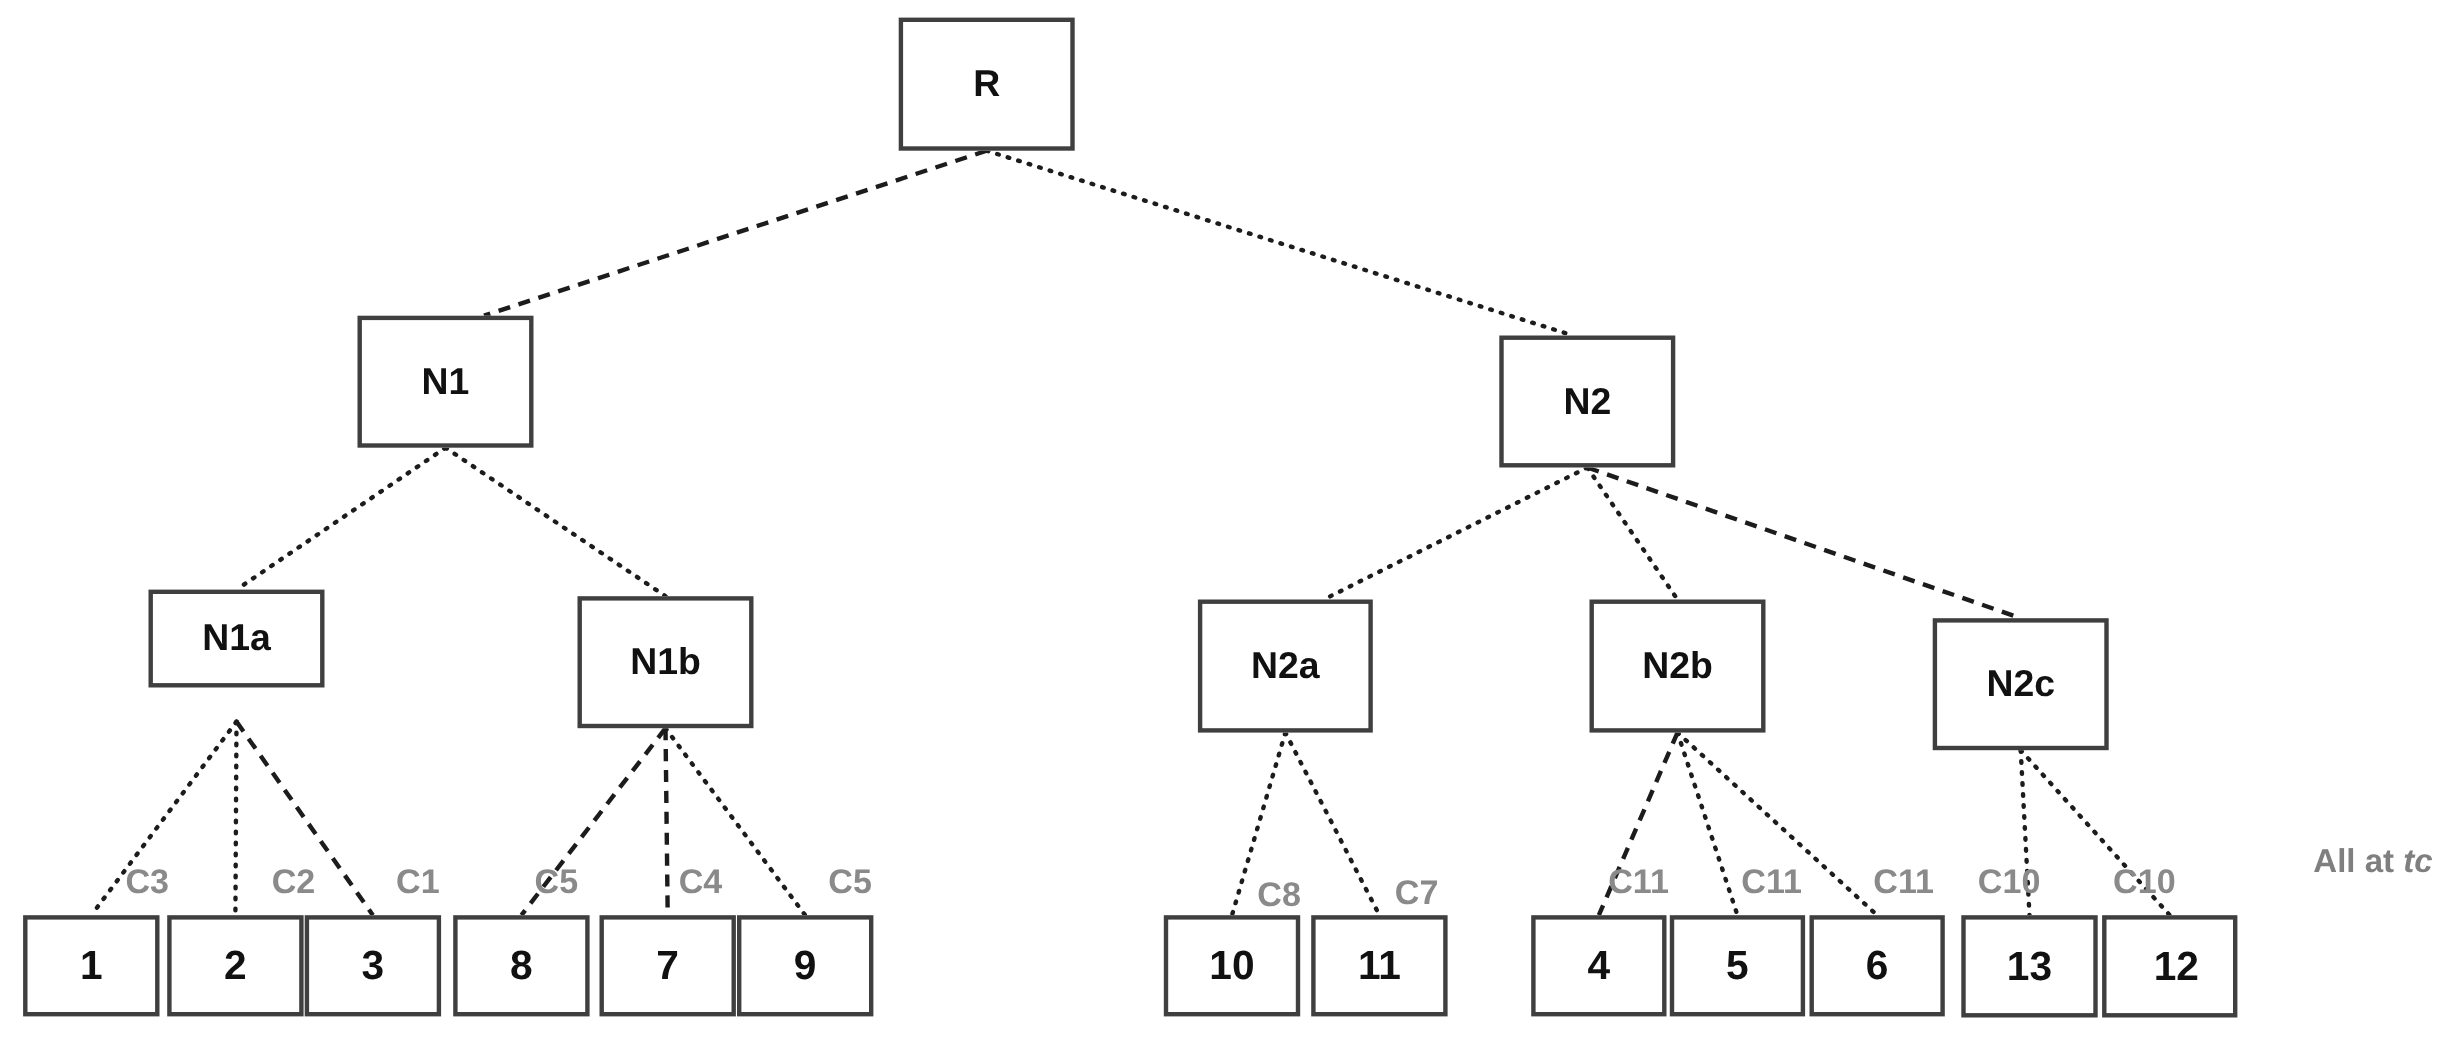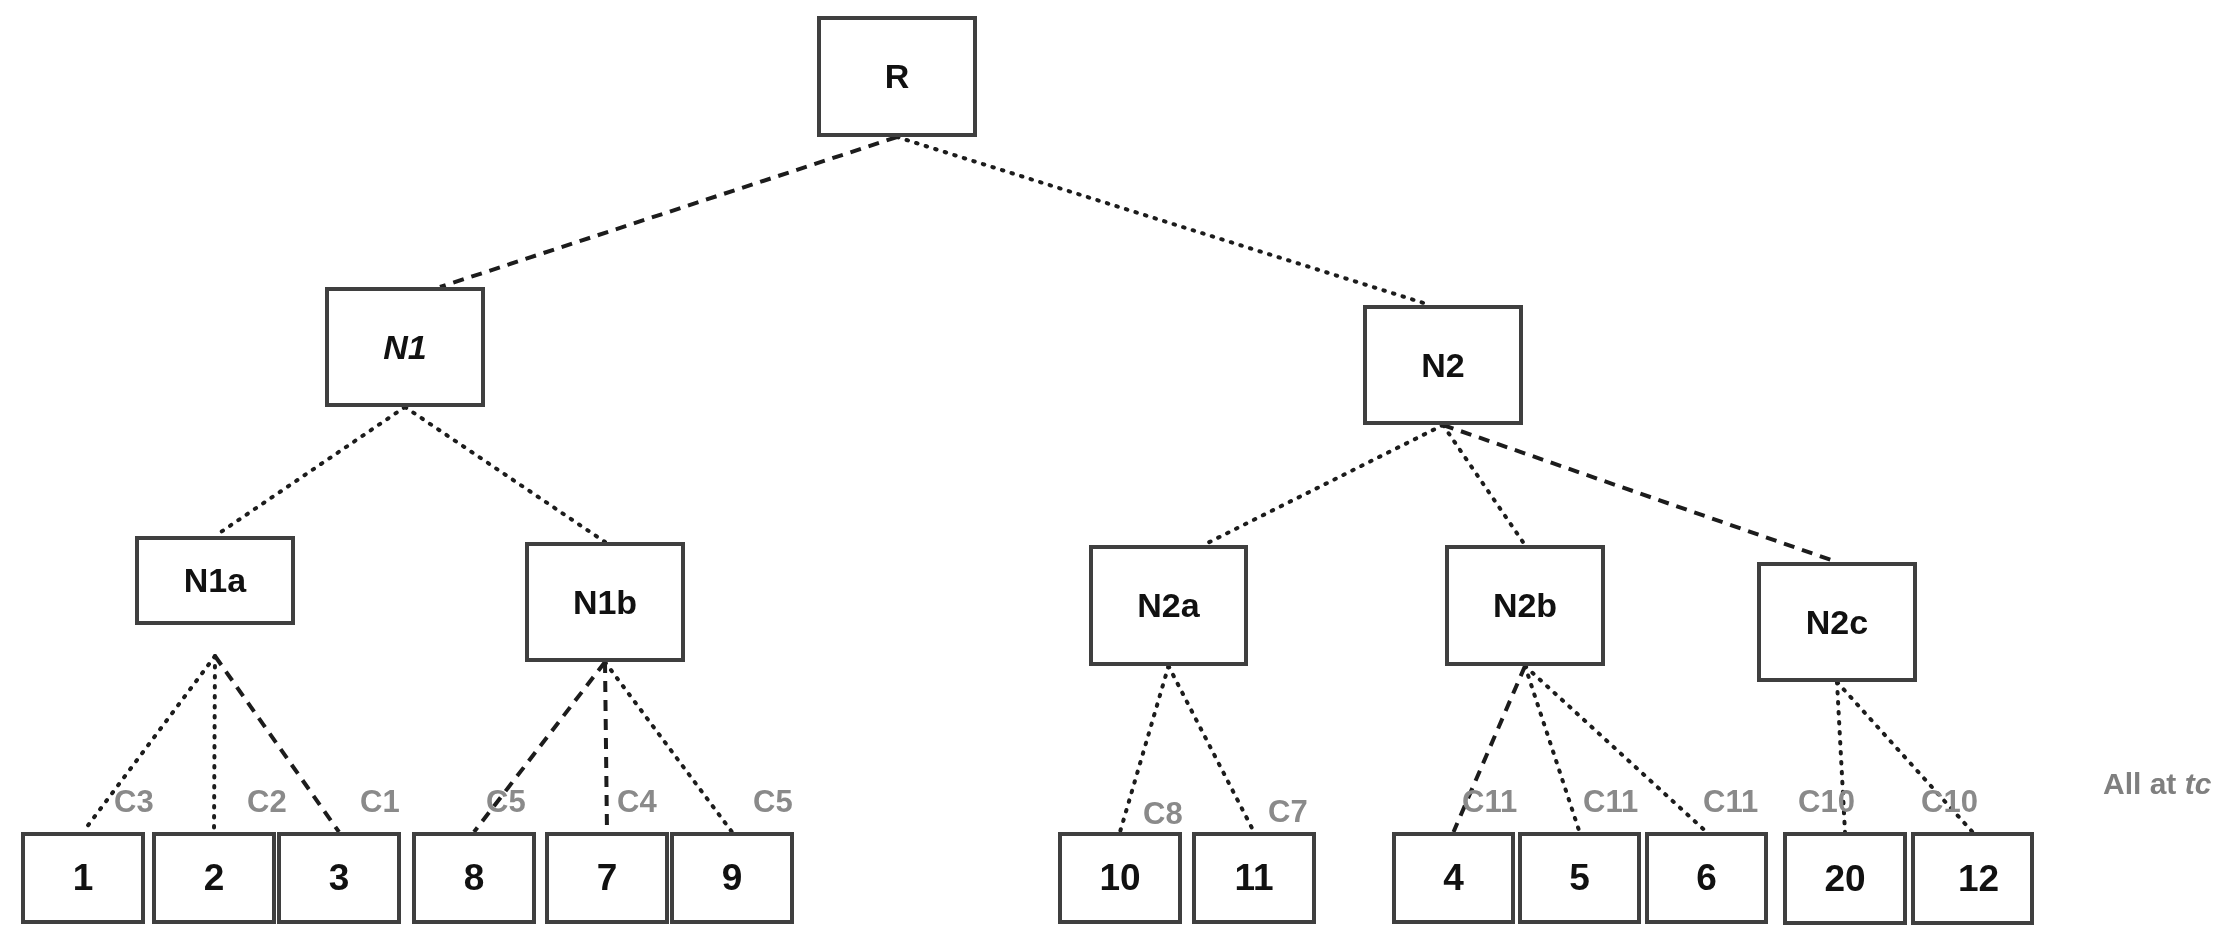--- a/index.html
+++ b/index.html
@@ -76,21 +76,21 @@
       <line x1="1837" y1="682" x2="1845" y2="832" stroke="#1c1c1c" stroke-width="4" stroke-dasharray="1.5 8.5" stroke-linecap="round"></line>
       <line x1="1837" y1="682" x2="1972.5" y2="832" stroke="#1c1c1c" stroke-width="4" stroke-dasharray="1.5 8.5" stroke-linecap="round"></line>
     </svg>
   <div class="annotation" id="annotation" style="left: 2103px; top: 769px; color: rgb(127, 127, 127);">
     <span>All at </span><span class="it">tc</span>
   </div>
 <div class="node internal" style="left: 817px; top: 16px; width: 160px; height: 121px; border-color: rgb(63, 63, 63);">
       <span class="lbl" style="color: rgb(17, 17, 17);">R</span>
     </div>
     <div class="node internal" style="left: 325px; top: 287px; width: 160px; height: 120px; border-color: rgb(63, 63, 63);">
-      <span class="lbl" style="color: rgb(17, 17, 17); font-style: italic;">N1</span>
+      <span class="lbl" style="color: rgb(17, 17, 17);">N1</span>
     </div>
     <div class="node internal" style="left: 1363px; top: 305px; width: 160px; height: 120px; border-color: rgb(63, 63, 63);">
       <span class="lbl" style="color: rgb(17, 17, 17);">N2</span>
     </div>
     <div class="node internal" style="left: 135px; top: 536px; width: 160px; height: 89px; border-color: rgb(63, 63, 63);">
       <span class="lbl" style="color: rgb(17, 17, 17);">N1a</span>
     </div>
     <div class="node internal" style="left: 525px; top: 542px; width: 160px; height: 120px; border-color: rgb(63, 63, 63);">
       <span class="lbl" style="color: rgb(17, 17, 17);">N1b</span>
     </div>
@@ -130,21 +130,21 @@
     <div class="node leaf" style="left: 1392px; top: 832px; width: 123px; height: 92px; border-color: rgb(63, 63, 63);">
       <span class="lbl" style="color: rgb(17, 17, 17);">4</span>
     </div>
     <div class="node leaf" style="left: 1518px; top: 832px; width: 123px; height: 92px; border-color: rgb(63, 63, 63);">
       <span class="lbl" style="color: rgb(17, 17, 17);">5</span>
     </div>
     <div class="node leaf" style="left: 1645px; top: 832px; width: 123px; height: 92px; border-color: rgb(63, 63, 63);">
       <span class="lbl" style="color: rgb(17, 17, 17);">6</span>
     </div>
     <div class="node leaf" style="left: 1783px; top: 832px; width: 124px; height: 93px; border-color: rgb(63, 63, 63);">
-      <span class="lbl" style="color: rgb(17, 17, 17);">20</span>
+      <span class="lbl" style="color: rgb(17, 17, 17);">13</span>
     </div>
     <div class="node leaf" style="left: 1911px; top: 832px; width: 123px; height: 93px; border-color: rgb(63, 63, 63); padding-left: 12px;">
       <span class="lbl" style="color: rgb(17, 17, 17);">12</span>
     </div>
     <span class="edge-label" style="left: 114px; top: 786px; color: rgb(138, 138, 138);">C3</span>
     <span class="edge-label" style="left: 247px; top: 786px; color: rgb(138, 138, 138);">C2</span>
     <span class="edge-label" style="left: 360px; top: 786px; color: rgb(138, 138, 138);">C1</span>
     <span class="edge-label" style="left: 486px; top: 786px; color: rgb(138, 138, 138);">C5</span>
     <span class="edge-label" style="left: 617px; top: 786px; color: rgb(138, 138, 138);">C4</span>
     <span class="edge-label" style="left: 753px; top: 786px; color: rgb(138, 138, 138);">C5</span>

